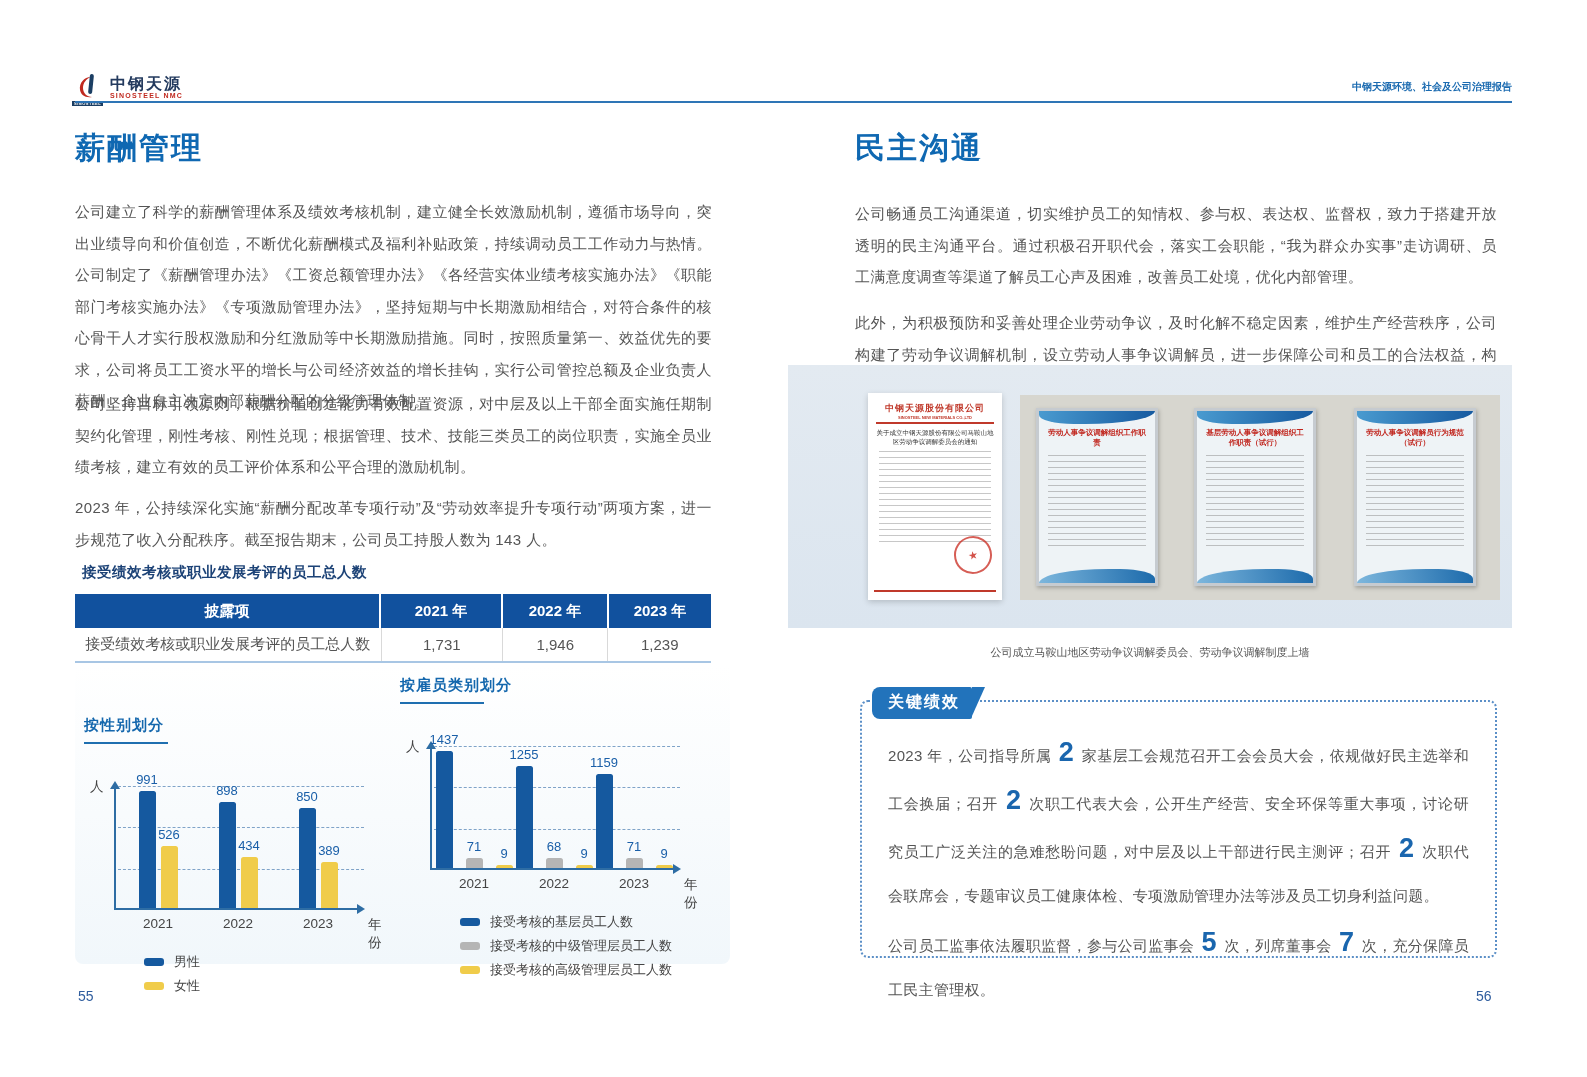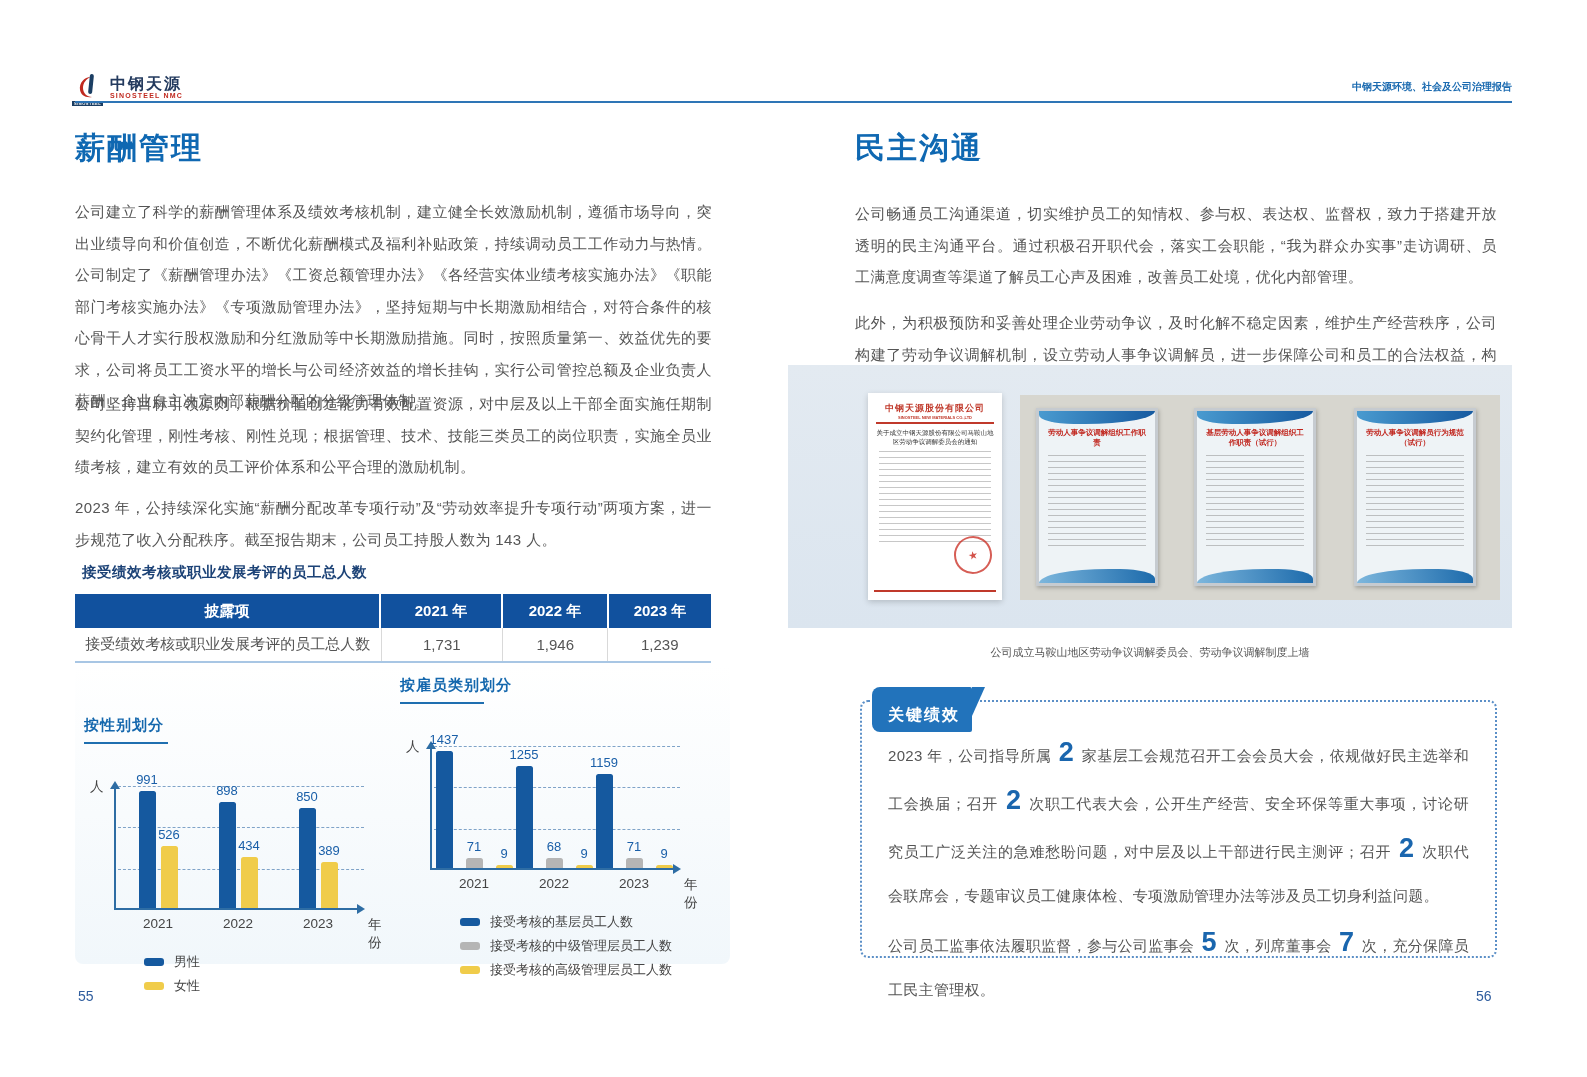--- a/index.html
+++ b/index.html
@@ -61,21 +61,21 @@
   .letter-footer{position:absolute;left:6px;right:6px;bottom:8px;height:0;border-top:2px solid #c0392b;}
   .wall{position:absolute;left:232px;top:30px;width:480px;height:205px;background:#d7d6cf;}
   .plaque{position:absolute;top:13px;width:122px;height:178px;background:#eef3f6;border:3px solid #c6cbd0;box-shadow:1px 2px 4px rgba(0,0,0,.25);box-sizing:border-box;}
   .plaque-wave-top{height:13px;background:linear-gradient(100deg,#4a9bd0,#15599f);border-radius:0 0 60% 30%/0 0 100% 70%;}
   .plaque-title{font-size:7.5px;font-weight:bold;color:#c0241c;text-align:center;line-height:10px;padding:4px 6px 2px;}
   .plaque-body{height:96px;margin:5px 9px 0;background:repeating-linear-gradient(180deg,#8a8a8a 0px,#8a8a8a 1px,transparent 1px,transparent 6px);opacity:.5;}
   .plaque-wave-bot{position:absolute;left:0;right:0;bottom:0;height:14px;background:linear-gradient(80deg,#7db7dd,#1c6aab);border-radius:60% 30% 0 0/100% 70% 0 0;}
   .photo-caption{left:788px;top:645px;width:724px;text-align:center;font-size:11px;color:#555;}
   
   .kpi-box{left:860px;top:700px;width:637px;height:258px;border:2px dotted #5b8fc7;border-radius:8px;box-sizing:border-box;padding:28px 26px 10px;}
-  .kpi-badge{left:872px;top:687px;background:#2273bb;color:#fff;font-size:16px;font-weight:bold;letter-spacing:2px;padding:18px 12px 6px 16px;border-radius:8px 2px 2px 8px;z-index:3;}
+  .kpi-badge{left:872px;top:687px;background:#2273bb;color:#fff;font-size:16px;font-weight:bold;letter-spacing:2px;padding:5px 12px 6px 16px;border-radius:8px 2px 2px 8px;z-index:3;}
   .kpi-badge::after{content:"";position:absolute;right:-13px;top:0;border-left:13px solid #2273bb;border-bottom:29px solid transparent;}
   .kpi-box p{margin:0 0 2px;font-size:15px;line-height:44px;color:#555;text-align:justify;letter-spacing:.3px;}
   .big-num{font-size:27px;font-weight:bold;color:#1a66ae;padding:0 3px;}
   
   .page-num{font-size:14px;color:#2f5d9e;top:988px;}
 </style>
 </head>
 <body>
 
 <div class="abs logo-wrap">

